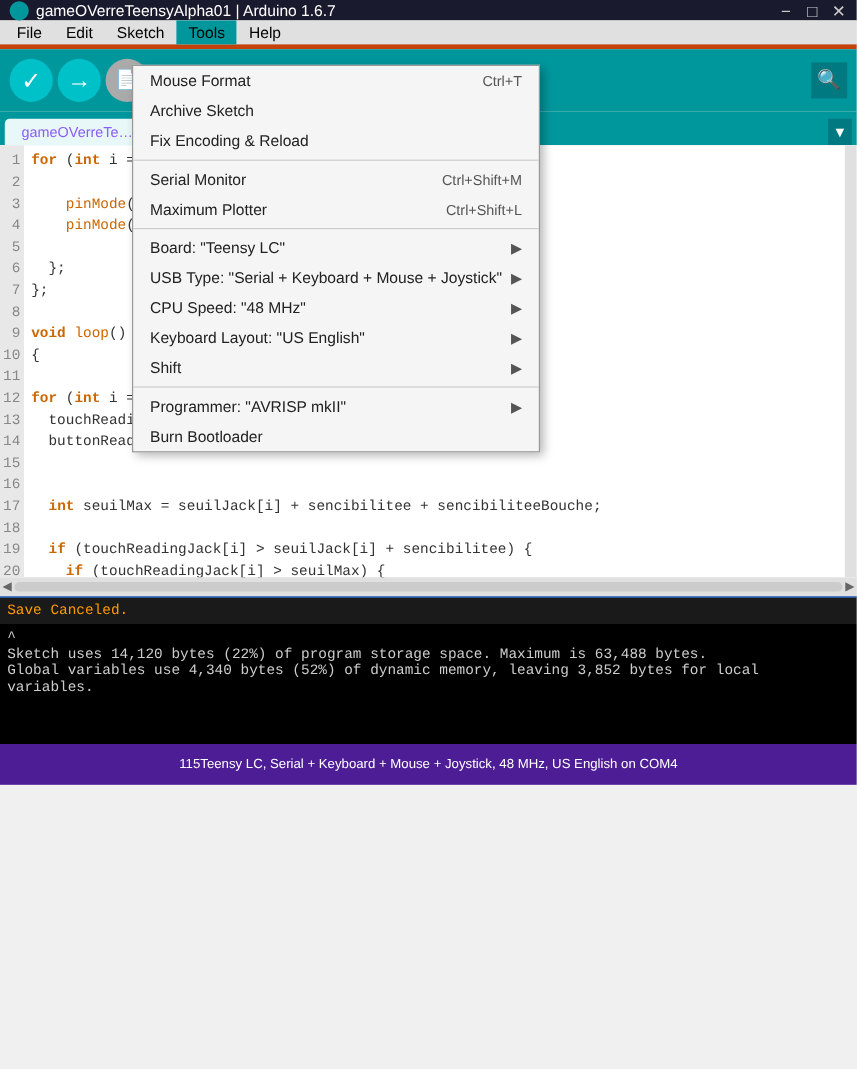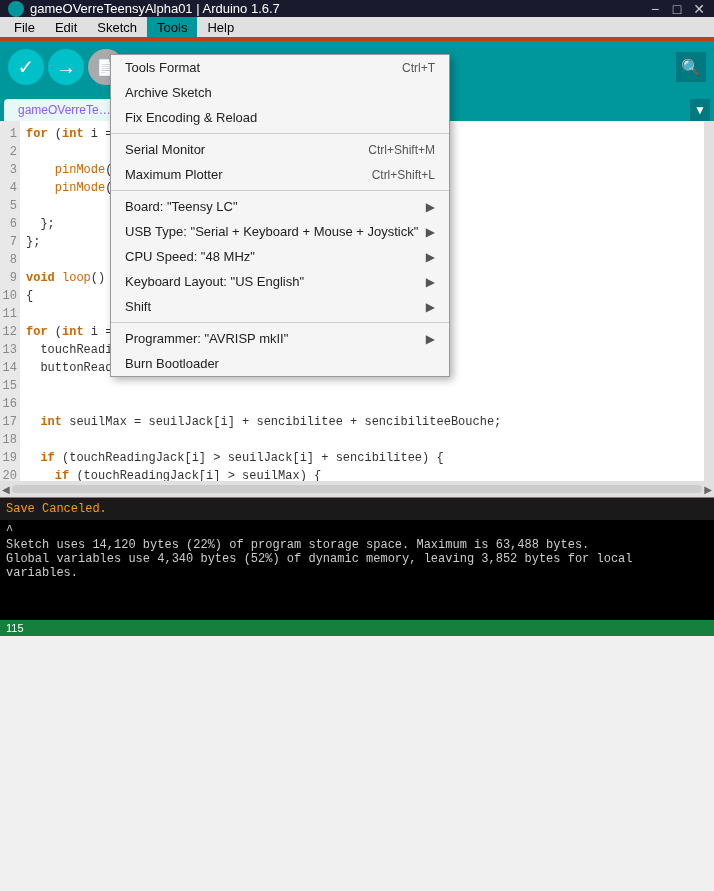--- a/index.html
+++ b/index.html
@@ -156,26 +156,26 @@
       background: #1a1a1a;
       color: #ff9900;
       padding: 4px 6px;
       font-family: 'Courier New', monospace;
       font-size: 12px;
       border-top: 1px solid #3b82f6;
     }
 
     
     #status-bar {
-      background: #15803d;
+      background: #4c1d95;
       color: white;
-      height: 16px;
-      display: flex;
-      align-items: center;
-      justify-content: flex-start;
+      height: 34px;
+      display: flex;
+      align-items: center;
+      justify-content: center;
       padding: 0 6px;
       font-size: 11px;
     }
     #scroll-bar-h {
       background: #e0e0e0;
       height: 16px;
       display: flex;
       align-items: center;
       gap: 2px;
       padding: 0 2px;
@@ -296,25 +296,26 @@
   <span>Save Canceled.</span>
 </div>
 <div id="output-panel">
   <div>^</div>
   <div>Sketch uses 14,120 bytes (22%) of program storage space. Maximum is 63,488 bytes.</div>
   <div>Global variables use 4,340 bytes (52%) of dynamic memory, leaving 3,852 bytes for local variables.</div>
 </div>
 
 <div id="status-bar">
   <span>115</span>
+  <span>Teensy LC, Serial + Keyboard + Mouse + Joystick, 48 MHz, US English on COM4</span>
 </div>
 
 <div id="tools-dropdown">
   <div class="dropdown-item">
-    <span>Tools Format</span>
+    <span>Mouse Format</span>
     <span class="shortcut">Ctrl+T</span>
   </div>
   <div class="dropdown-item">
     <span>Archive Sketch</span>
     <span class="shortcut"></span>
   </div>
   <div class="dropdown-item">
     <span>Fix Encoding &amp; Reload</span>
     <span class="shortcut"></span>
   </div>

